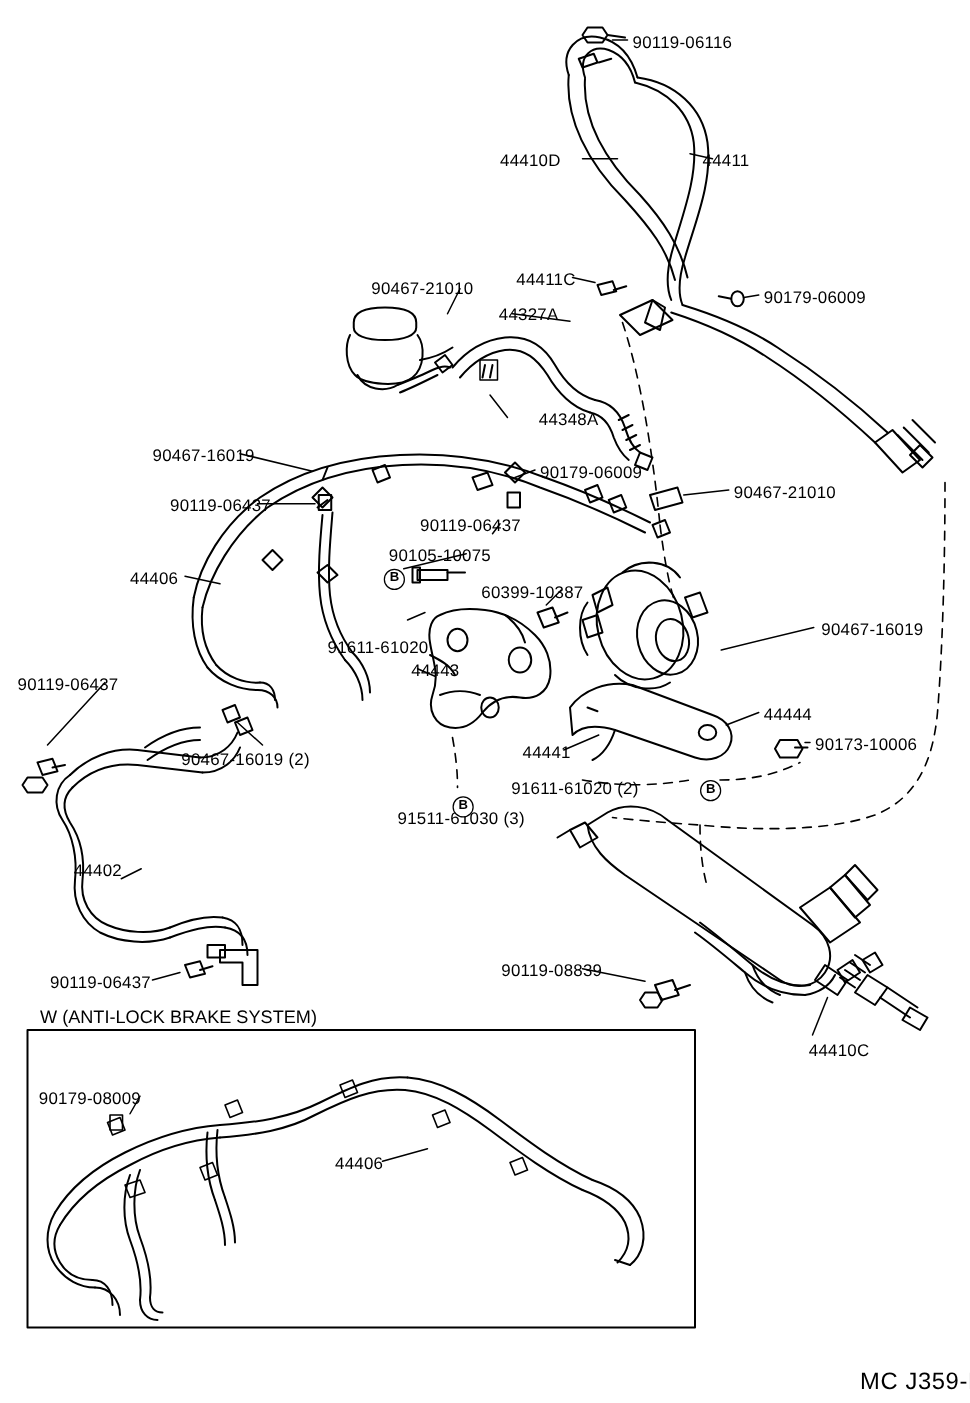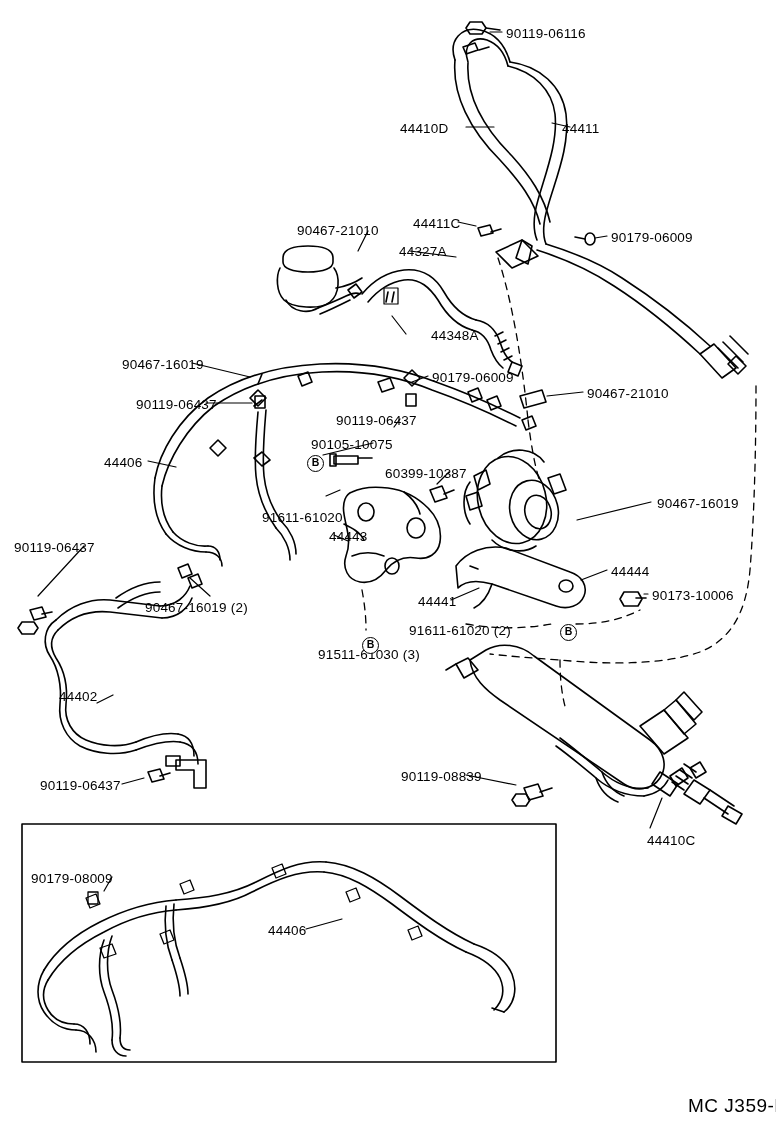--- a/index.html
+++ b/index.html
@@ -352,15 +352,16 @@
   <div class="lbl" style="left:401px; top:770px;">90119-08839</div>
   <div class="lbl" style="left:40px; top:779px;">90119-06437</div>
   <div class="lbl" style="left:647px; top:834px;text-align:right;">44410C</div>
   <div class="lbl" style="left:31px; top:872px;">90179-08009</div>
   <div class="lbl" style="left:268px; top:924px;">44406</div>
 
   <div class="bcirc" style="left:307px; top:455px;">B</div>
   <div class="bcirc" style="left:362px; top:637px;">B</div>
   <div class="bcirc" style="left:560px; top:624px;">B</div>
 
+  <div class="section-title" style="left:32px; top:806px;">W (ANTI-LOCK BRAKE SYSTEM)</div>
   <div class="sheet-code" style="left:688px; top:1095px;">MC J359-B</div>
 
 </div>
 
 </body></html>

